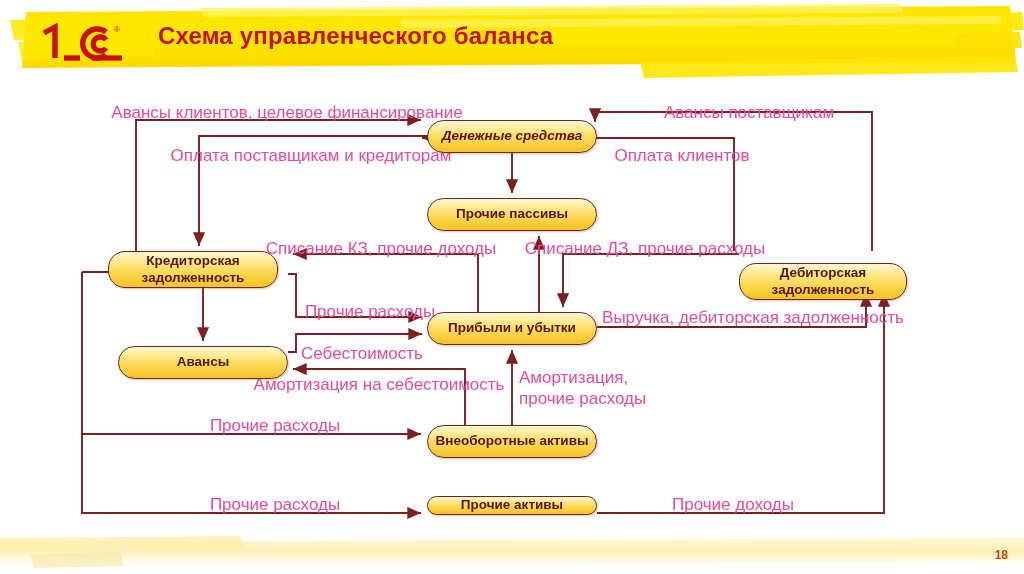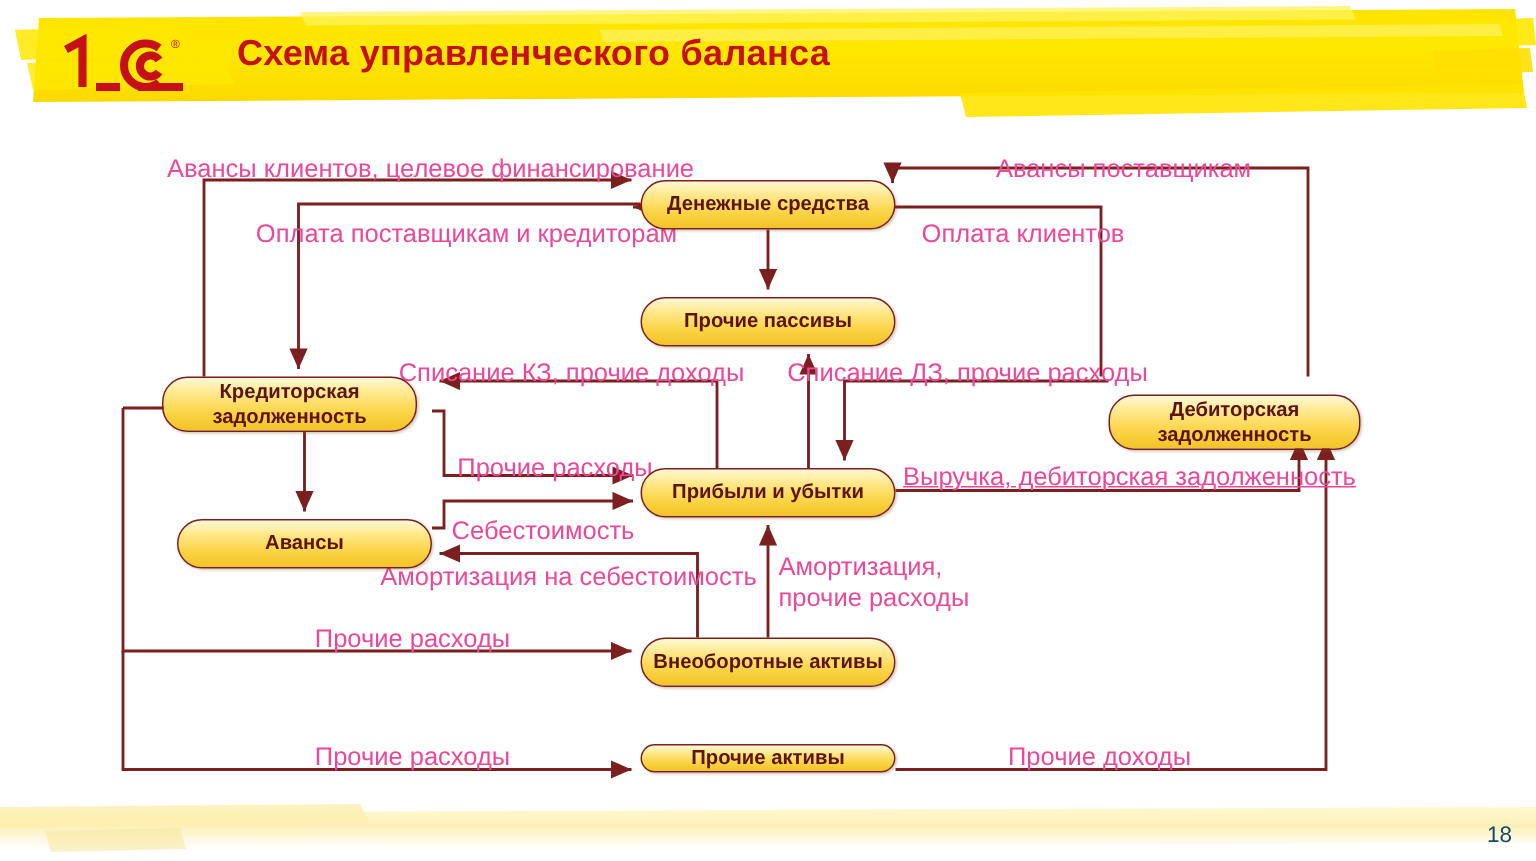--- a/index.html
+++ b/index.html
@@ -51,23 +51,23 @@
   #footer-band {
     position: absolute;
     left: 0; top: 536px;
     width: 1024px; height: 38px;
     overflow: hidden;
     pointer-events: none;
   }
   #page-number {
     position: absolute;
     right: 16px; top: 548px;
-    font-size: 15px;
-    font-weight: normal;
-    color: #0c4a6e;
+    font-size: 12px;
+    font-weight: bold;
+    color: #c2410c;
   }
 
   
   #diagram {
     position: absolute;
     left: 0; top: 82px;
     width: 1024px; height: 454px;
   }
   #wires {
     position: absolute;
@@ -198,21 +198,21 @@
         <path d="M82,352 L82,431 L421,431"></path>
 
         <path d="M597,431 L884,431 L884,211"></path>
       </g>
 
       <g stroke="#7b1f1f" stroke-width="1.9" fill="none">
         <path d="M118,190 L82,190"></path>
       </g>
     </svg>
 
-    <div class="node" style="left:427px; top:38px; width:170px; height:33px;">
+    <div class="node" style="left:427px; top:38px; width:170px; height:33px;font-style:italic;">
       <span class="nlabel">Денежные средства</span>
     </div>
 
     <div class="node" style="left:427px; top:116px; width:170px; height:33px;">
       <span class="nlabel">Прочие пассивы</span>
     </div>
 
     <div class="node" style="left:108px; top:169px; width:170px; height:37px;">
       <span class="nlabel" style="white-space:pre-line;">Кредиторская
 задолженность</span>
@@ -246,21 +246,21 @@
     <div class="edge-label ctr" style="left:311px; top:63px;">Оплата поставщикам и кредиторам</div>
 
     <div class="edge-label ctr" style="left:682px; top:63px;">Оплата клиентов</div>
 
     <div class="edge-label ctr" style="left:381px; top:156px;">Списание КЗ, прочие доходы</div>
 
     <div class="edge-label ctr" style="left:645px; top:156px;">Списание ДЗ, прочие расходы</div>
 
     <div class="edge-label ctr" style="left:370px; top:219px;">Прочие расходы</div>
 
-    <div class="edge-label ctr" style="left:753px; top:225px;text-decoration:underline;">Выручка, дебиторская задолженность</div>
+    <div class="edge-label ctr" style="left:753px; top:225px;">Выручка, дебиторская задолженность</div>
 
     <div class="edge-label ctr" style="left:362px; top:261px;">Себестоимость</div>
 
     <div class="edge-label ctr" style="left:379px; top:292px;">Амортизация на себестоимость</div>
 
     <div class="edge-label" style="left:519px; top:285px;">Амортизация,
 прочие расходы</div>
 
     <div class="edge-label ctr" style="left:275px; top:333px;">Прочие расходы</div>
 

